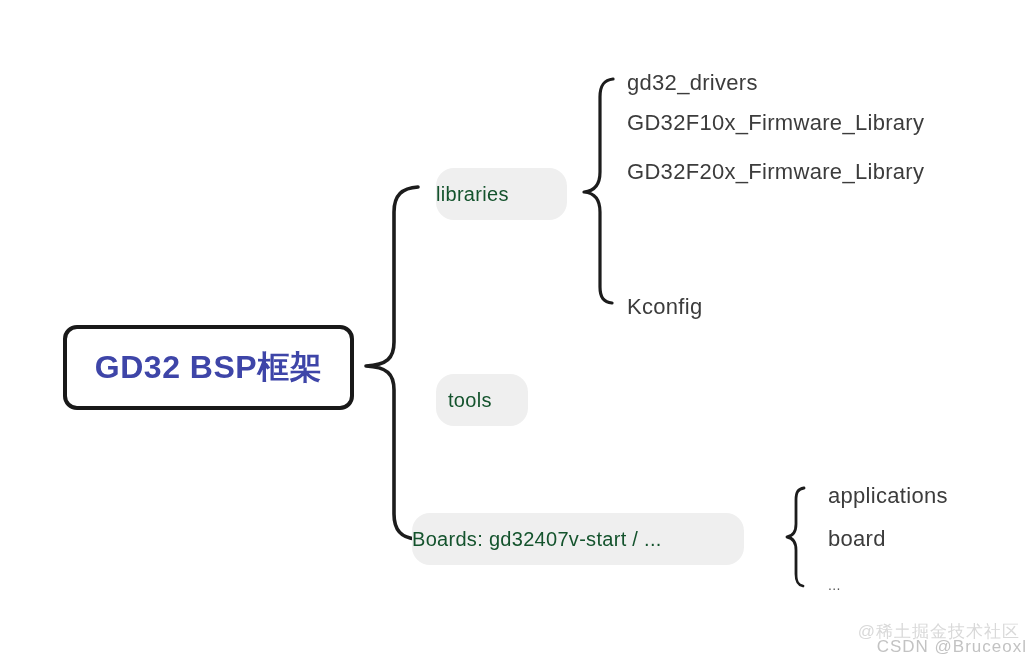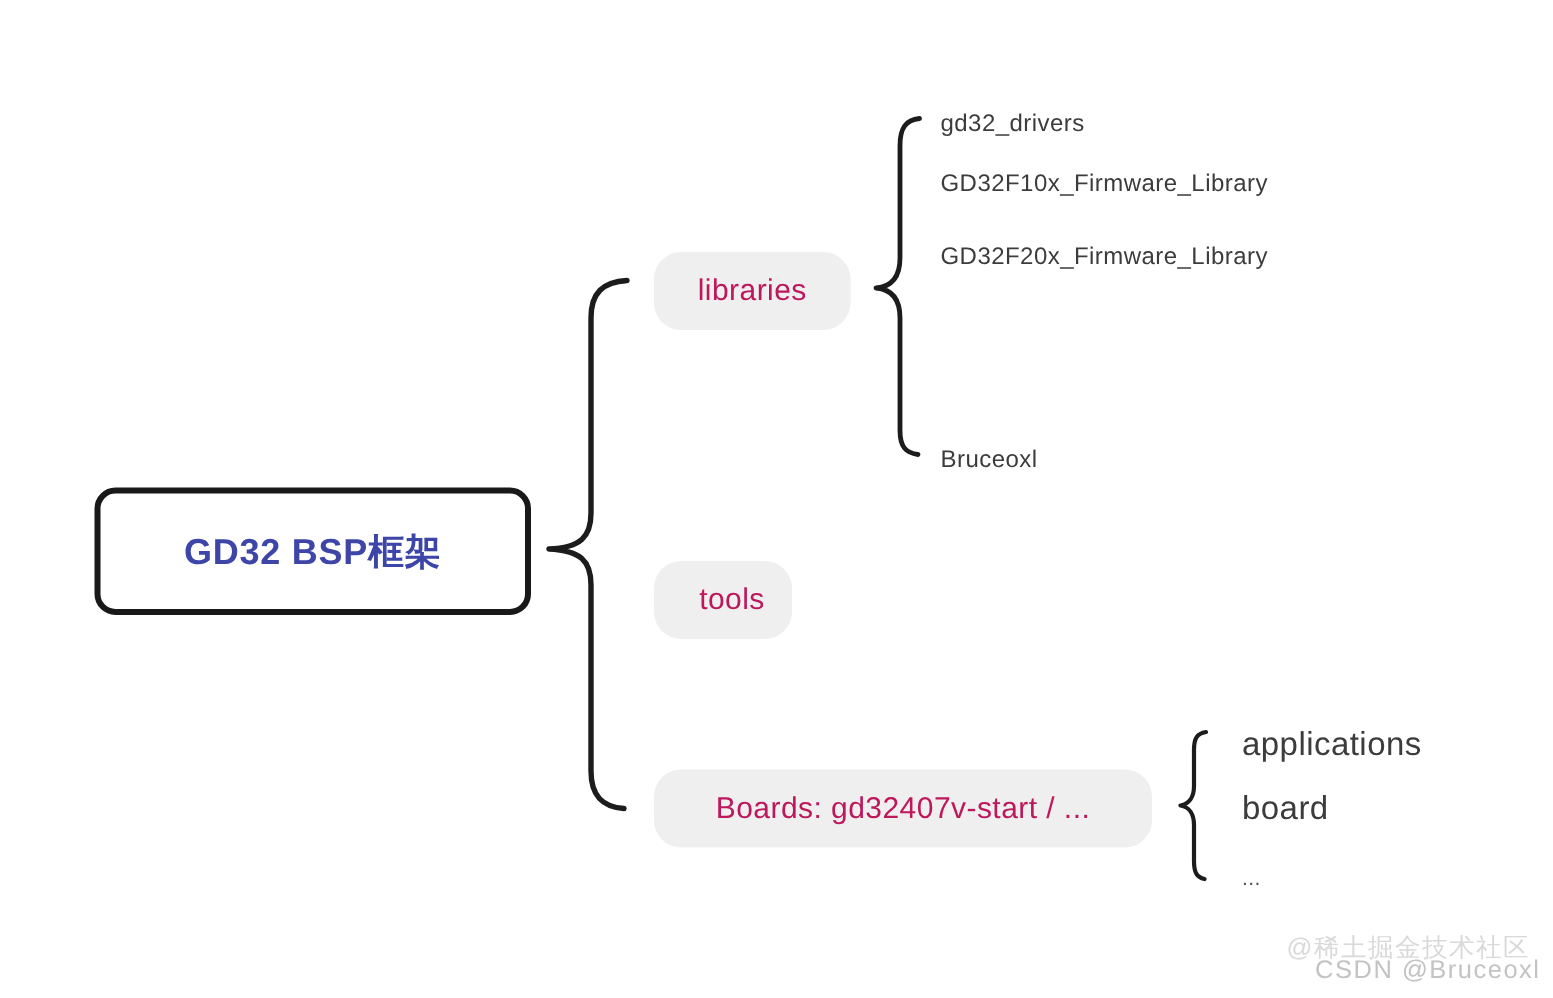--- a/index.html
+++ b/index.html
@@ -24,45 +24,45 @@
     box-sizing: border-box;
     border: 4px solid #191919;
     border-radius: 14px;
     background: #ffffff;
     display: flex;
     align-items: center;
     justify-content: center;
   }
   .root-node .root-label {
     color: #3e45a8;
-    font-size: 24px;
+    font-size: 32px;
     font-weight: bold;
     letter-spacing: 0.5px;
     white-space: nowrap;
   }
   .node-gray {
     position: absolute;
     box-sizing: border-box;
     background: #efefef;
     border-radius: 18px;
     display: flex;
     align-items: center;
-    justify-content: center;
-    color: #be185d;
+    justify-content: flex-start;
+    color: #14532d;
     font-size: 20px;
     letter-spacing: 0.3px;
     white-space: nowrap;
   }
   .node-libraries { left: 436px; top: 168px; width: 131px; height: 52px; }
   .node-tools     { left: 436px; top: 374px; width: 92px;  height: 52px; padding-left: 12px; }
-  .node-boards    { left: 436px; top: 513px; width: 332px; height: 52px; }
+  .node-boards    { left: 412px; top: 513px; width: 332px; height: 52px; }
   .leaf {
     position: absolute;
     color: #3c3c3c;
-    font-size: 16px;
+    font-size: 22px;
     line-height: 22px;
     letter-spacing: 0.3px;
     white-space: nowrap;
   }
   .leaf-lib { left: 627px; }
   .leaf-board { left: 828px; font-size: 22px; }
   .leaf-dots { color: #555555; font-size: 14px; }
   .watermark {
     position: absolute;
     white-space: nowrap;
@@ -97,21 +97,21 @@
     <span>tools</span>
   </div>
 
   <div class="node-gray node-boards">
     <span>Boards: gd32407v-start / ...</span>
   </div>
 
   <div class="leaf leaf-lib" style="top:72px">gd32_drivers</div>
   <div class="leaf leaf-lib" style="top:112px">GD32F10x_Firmware_Library</div>
   <div class="leaf leaf-lib" style="top:161px">GD32F20x_Firmware_Library</div>
-  <div class="leaf leaf-lib" style="top:296px">Bruceoxl</div>
+  <div class="leaf leaf-lib" style="top:296px">Kconfig</div>
 
   <div class="leaf leaf-board" style="top:485px">applications</div>
   <div class="leaf leaf-board" style="top:528px">board</div>
   <div class="leaf leaf-board leaf-dots" style="top:574px">...</div>
 
   <div class="watermark watermark-2">CSDN @Bruceoxl</div>
   <div class="watermark watermark-1">@稀土掘金技术社区</div>
 
 </div>
 

